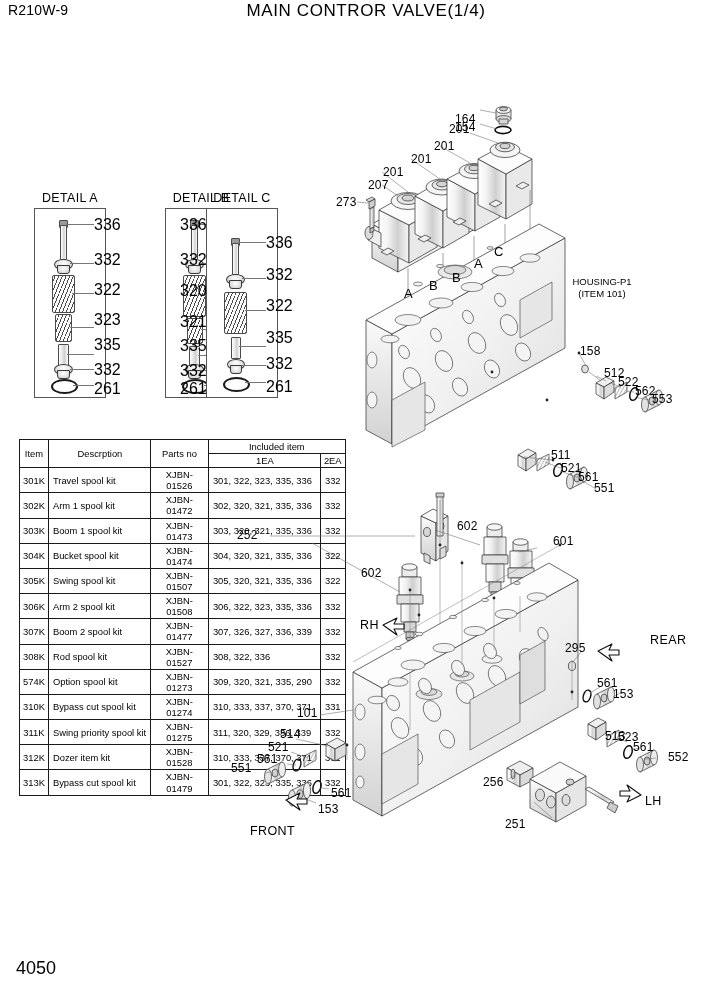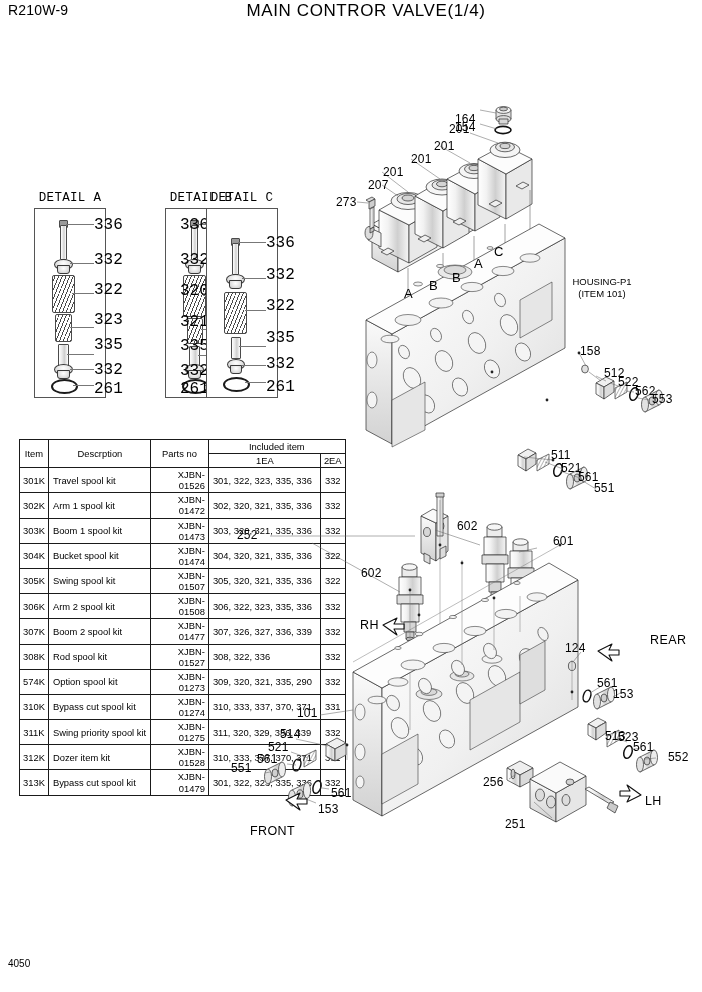--- a/index.html
+++ b/index.html
@@ -30,27 +30,27 @@
     top: 1px;
     width: 702px;
     text-align: center;
     font-size: 17px;
     letter-spacing: 0.6px;
     padding-left: 30px;
     box-sizing: border-box;
   }
   #footer-page {
     position: absolute;
-    left: 8px;
+    left: 16px;
     top: 958px;
-    font-size: 10px;
+    font-size: 18px;
   }
 
   
-  .detail-group { position: absolute; font-family: Liberation Mono, monospace; }
+  .detail-group { position: absolute; }
   .detail-title {
     font-size: 12.5px;
     text-align: center;
     margin-bottom: 3px;
     letter-spacing: 0.3px;
   }
   .detail-box {
     border: 1px solid #555;
     position: relative;
     background: #fff;
@@ -110,21 +110,21 @@
     border: 1px solid #1a1a1a;
     padding: 1px 3px;
     font-weight: normal;
     line-height: 1.18;
     height: 14px;
     box-sizing: border-box;
   }
   #parts-table th { text-align: center; }
   .c-item  { width: 25px;  text-align: center; }
   .c-desc  { width: 102px; text-align: left; padding-left: 4px !important; }
-  .c-parts { width: 58px;  text-align: right; }
+  .c-parts { width: 58px;  text-align: center; }
   .c-1ea   { width: 112px; text-align: left; padding-left: 4px !important; }
   .c-2ea   { width: 24px;  text-align: center; }
 
   
   #drawing {
     position: absolute;
     left: 0; top: 0;
     width: 702px; height: 992px;
     pointer-events: none;
   }
@@ -808,21 +808,21 @@
 <div class="callout" style="left:551px; top:448px;">511</div>
 <div class="callout" style="left:561px; top:461px;">521</div>
 <div class="callout" style="left:578px; top:470px;">561</div>
 <div class="callout" style="left:594px; top:481px;">551</div>
 
 <div class="callout" style="left:237px; top:528px;">252</div>
 <div class="callout" style="left:361px; top:566px;">602</div>
 <div class="callout" style="left:457px; top:519px;">602</div>
 <div class="callout" style="left:553px; top:534px;">601</div>
 
-<div class="callout" style="left:565px; top:641px;">124</div>
+<div class="callout" style="left:565px; top:641px;">295</div>
 <div class="callout" style="left:597px; top:676px;">561</div>
 <div class="callout" style="left:613px; top:687px;">153</div>
 <div class="callout" style="left:605px; top:713px;margin-top:16px;">513</div>
 <div class="callout" style="left:618px; top:730px;">523</div>
 <div class="callout" style="left:633px; top:740px;">561</div>
 <div class="callout" style="left:668px; top:750px;">552</div>
 <div class="callout" style="left:483px; top:775px;">256</div>
 <div class="callout" style="left:505px; top:817px;">251</div>
 
 <div class="callout" style="left:297px; top:706px;">101</div>

